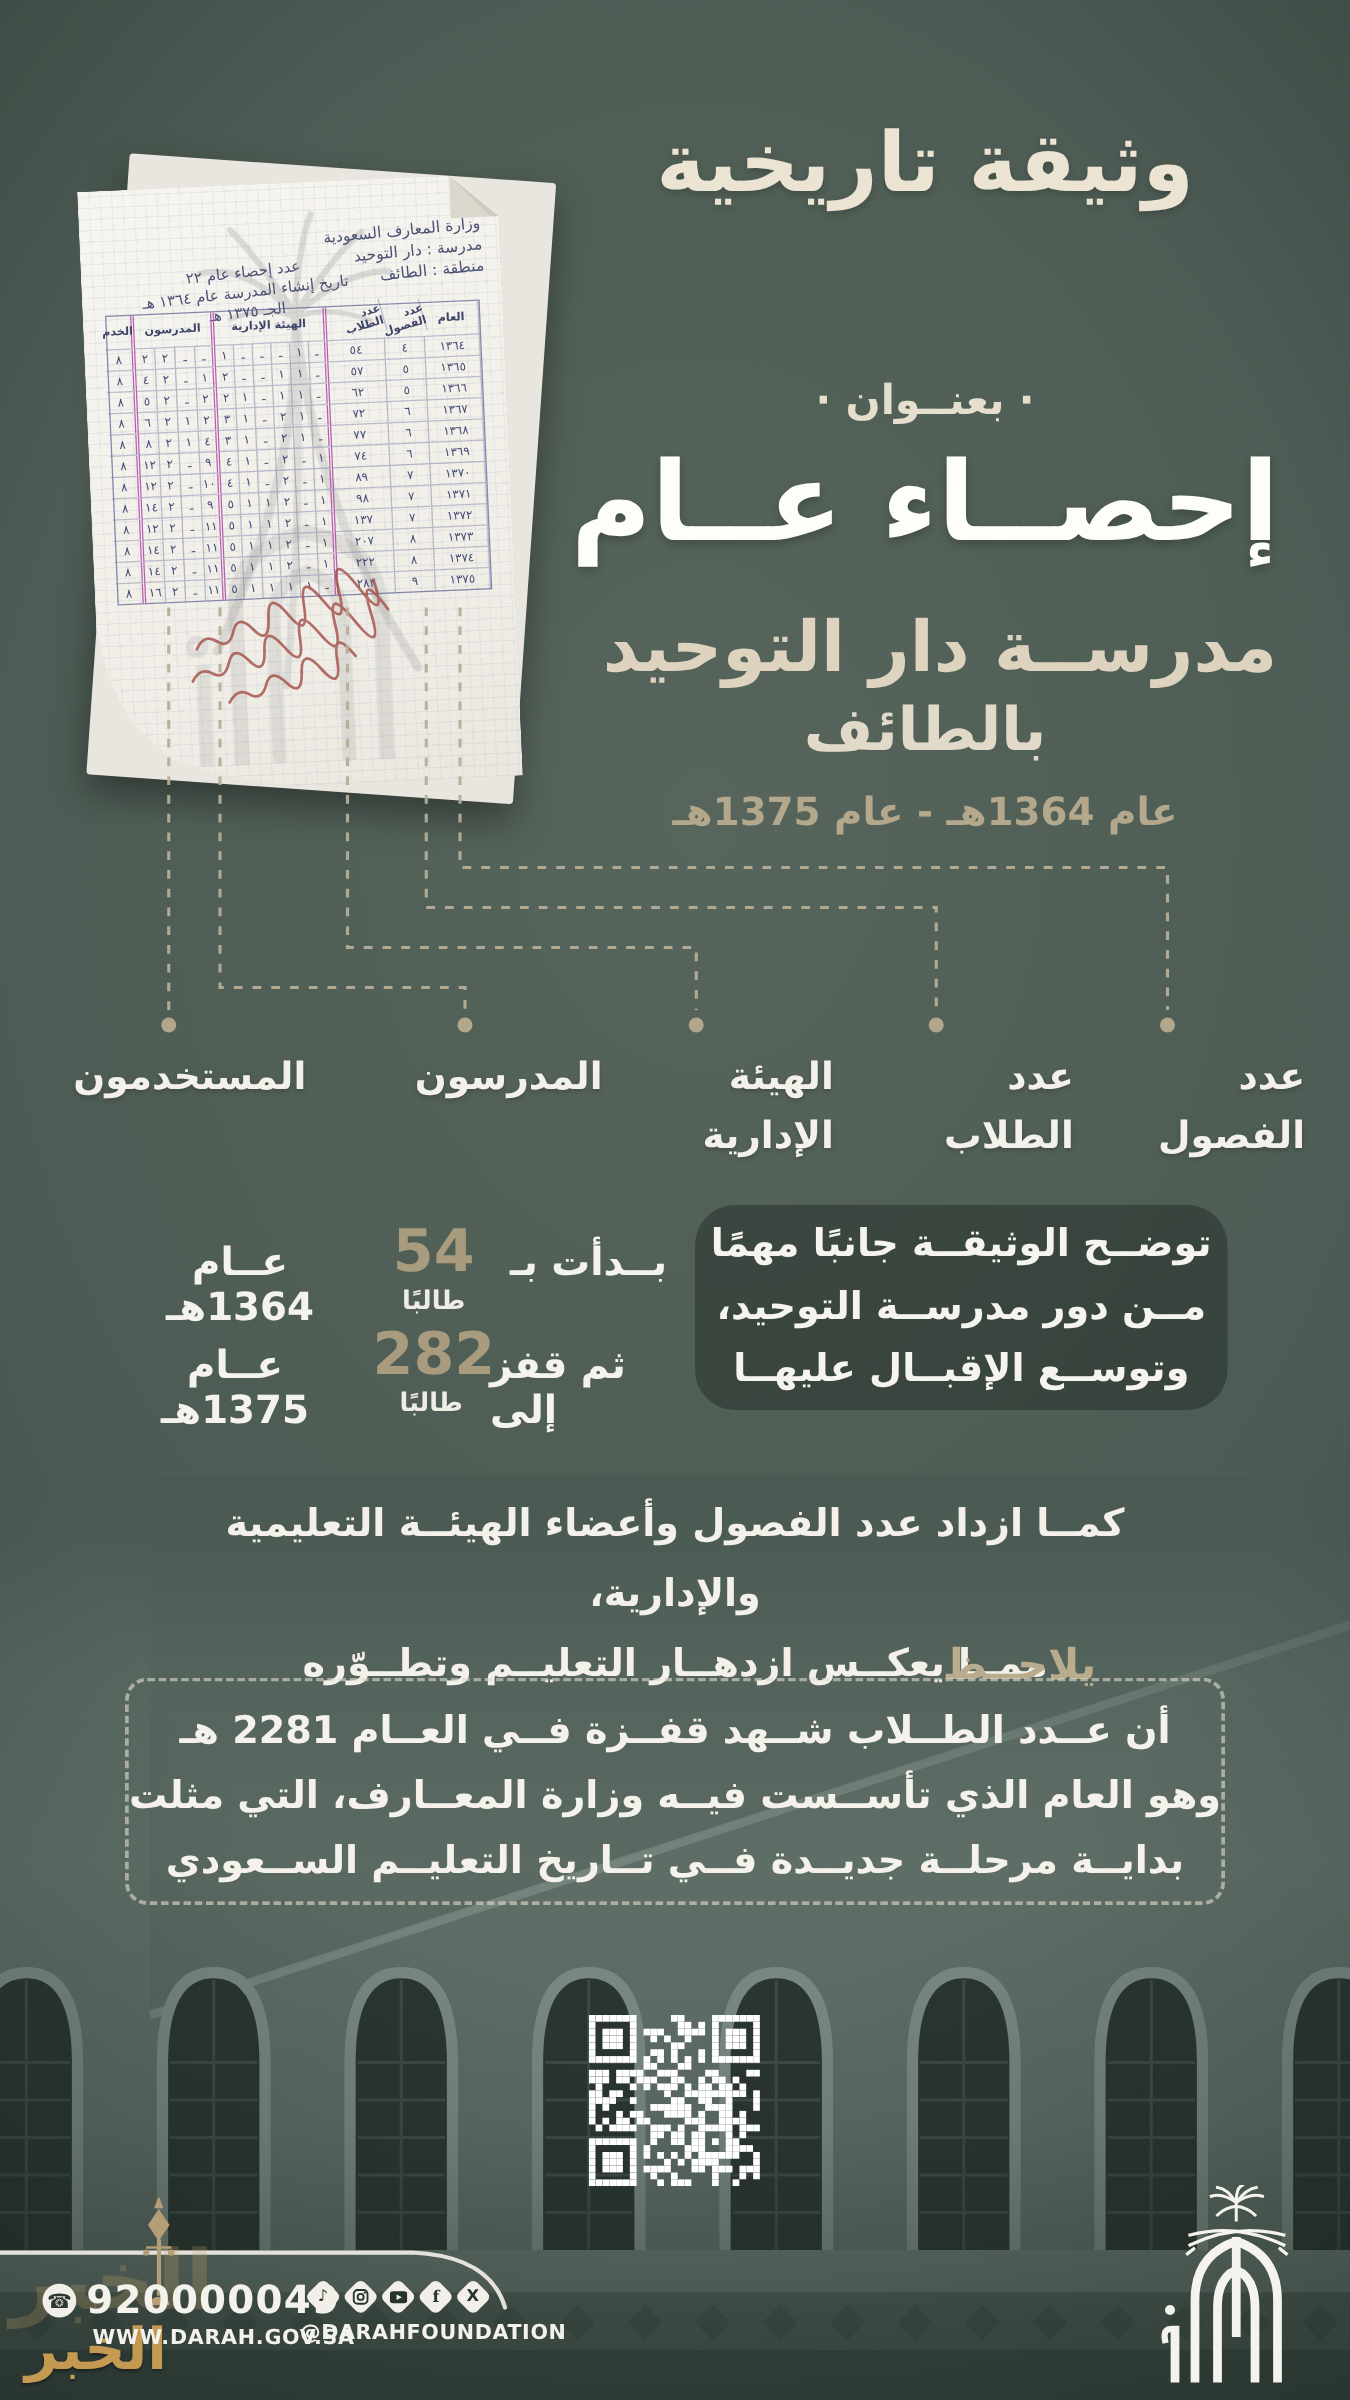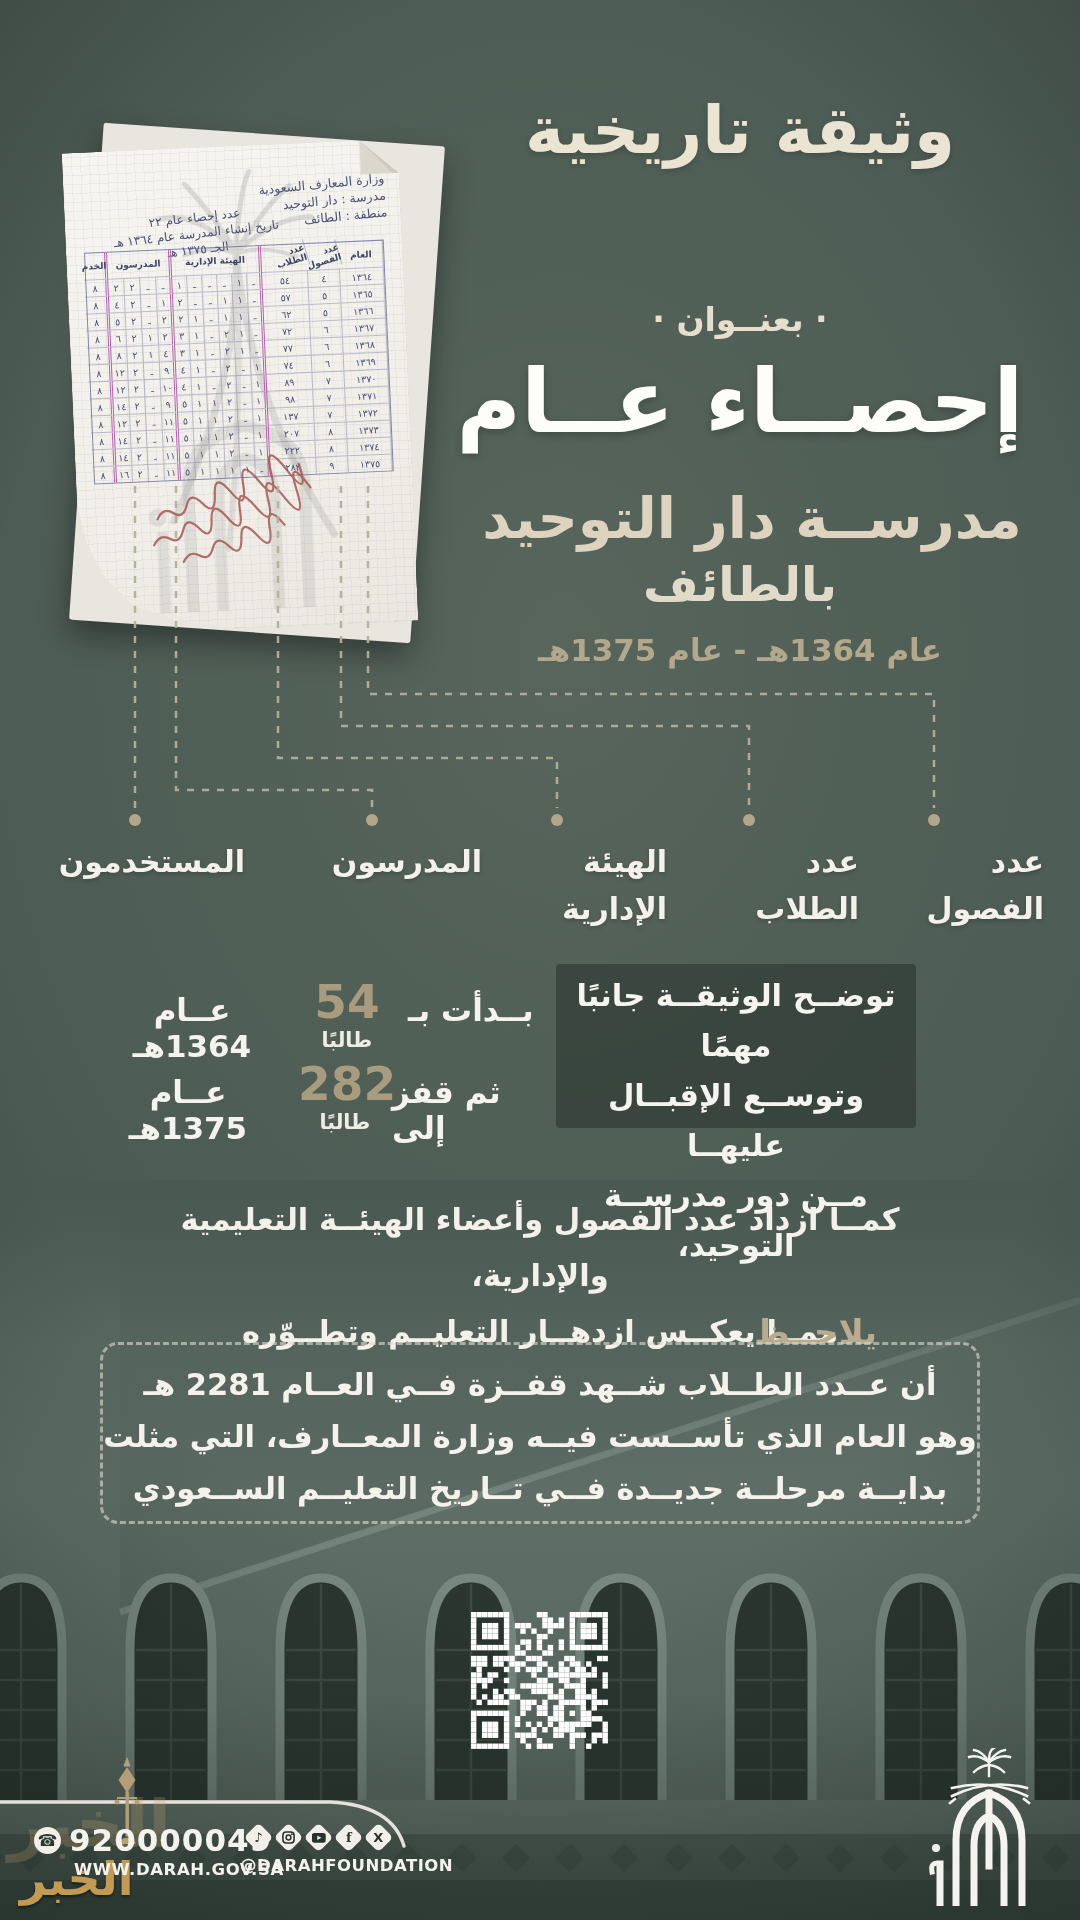--- a/index.html
+++ b/index.html
@@ -64,21 +64,21 @@
   .stats, .card, .para, .notebox, .notelabel{z-index:8;}
   .stat-prefix{position:absolute;direction:rtl;font-size:31px;font-weight:800;color:#f5f3ed;text-align:left;}
   .stat-num{position:absolute;font-size:47px;font-weight:800;color:#a89b7e;text-align:center;}
   .stat-unit{position:absolute;direction:rtl;font-size:20.5px;font-weight:700;color:#f0ede4;text-align:center;}
   .stat-year{position:absolute;direction:rtl;font-size:31px;font-weight:800;color:#f5f3ed;text-align:center;}
   .sp1{left:408px;top:992px;width:136px;} .sn1{left:304px;top:974px;width:86px;}
   .su1{left:304px;top:1028px;width:86px;} .sy1{left:92px;top:992px;width:200px;}
   .sp2{left:392px;top:1074px;width:152px;} .sn2{left:298px;top:1056px;width:94px;}
   .su2{left:298px;top:1110px;width:94px;} .sy2{left:88px;top:1074px;width:200px;}
 
-  .card{position:absolute;left:556px;top:964px;width:360px;height:164px;border-radius:4px;
+  .card{position:absolute;left:556px;top:964px;width:426px;height:164px;border-radius:32px;
     background:rgba(36,46,40,.52);direction:rtl;text-align:center;padding-top:7px;}
   .card div{font-size:30.5px;line-height:50px;font-weight:700;color:#f6f4ee;}
 
   .para{position:absolute;left:110px;top:1192px;width:860px;text-align:center;direction:rtl;}
   .para div{font-size:30.5px;line-height:56px;font-weight:700;color:#f3f1e9;}
 
   .notelabel{position:absolute;left:747px;top:1312px;width:130px;direction:rtl;
     font-size:34px;font-weight:800;color:#b9ac8e;}
   .notebox{position:absolute;left:100px;top:1342px;width:880px;height:182px;border-radius:18px;
     border:3px dashed rgba(222,217,202,.62);text-align:center;direction:rtl;padding-top:14px;}
@@ -440,22 +440,22 @@
   <div class="stat-num sn1">54</div>
   <div class="stat-unit su1">طالبًا</div>
   <div class="stat-year sy1">عــام 1364هـ</div>
   <div class="stat-prefix sp2">ثم قفز إلى</div>
   <div class="stat-num sn2">282</div>
   <div class="stat-unit su2">طالبًا</div>
   <div class="stat-year sy2">عــام 1375هـ</div>
 
   <div class="card">
     <div>توضــح الوثيقــة جانبًا مهمًا</div>
+    <div>مــن دور مدرســة التوحيد،</div>
     <div>وتوســع الإقبــال عليهــا</div>
-    <div>مــن دور مدرســة التوحيد،</div>
   </div>
 
   <div class="para">
     <div>كمــا ازداد عدد الفصول وأعضاء الهيئــة التعليمية والإدارية،</div>
     <div>ممــا يعكــس ازدهــار التعليــم وتطــوّره</div>
   </div>
 
   <div class="notelabel">يلاحــظ</div>
   <div class="notebox">
     <div>أن عــدد الطــلاب شــهد قفــزة فــي العــام 2281 هـ</div>

